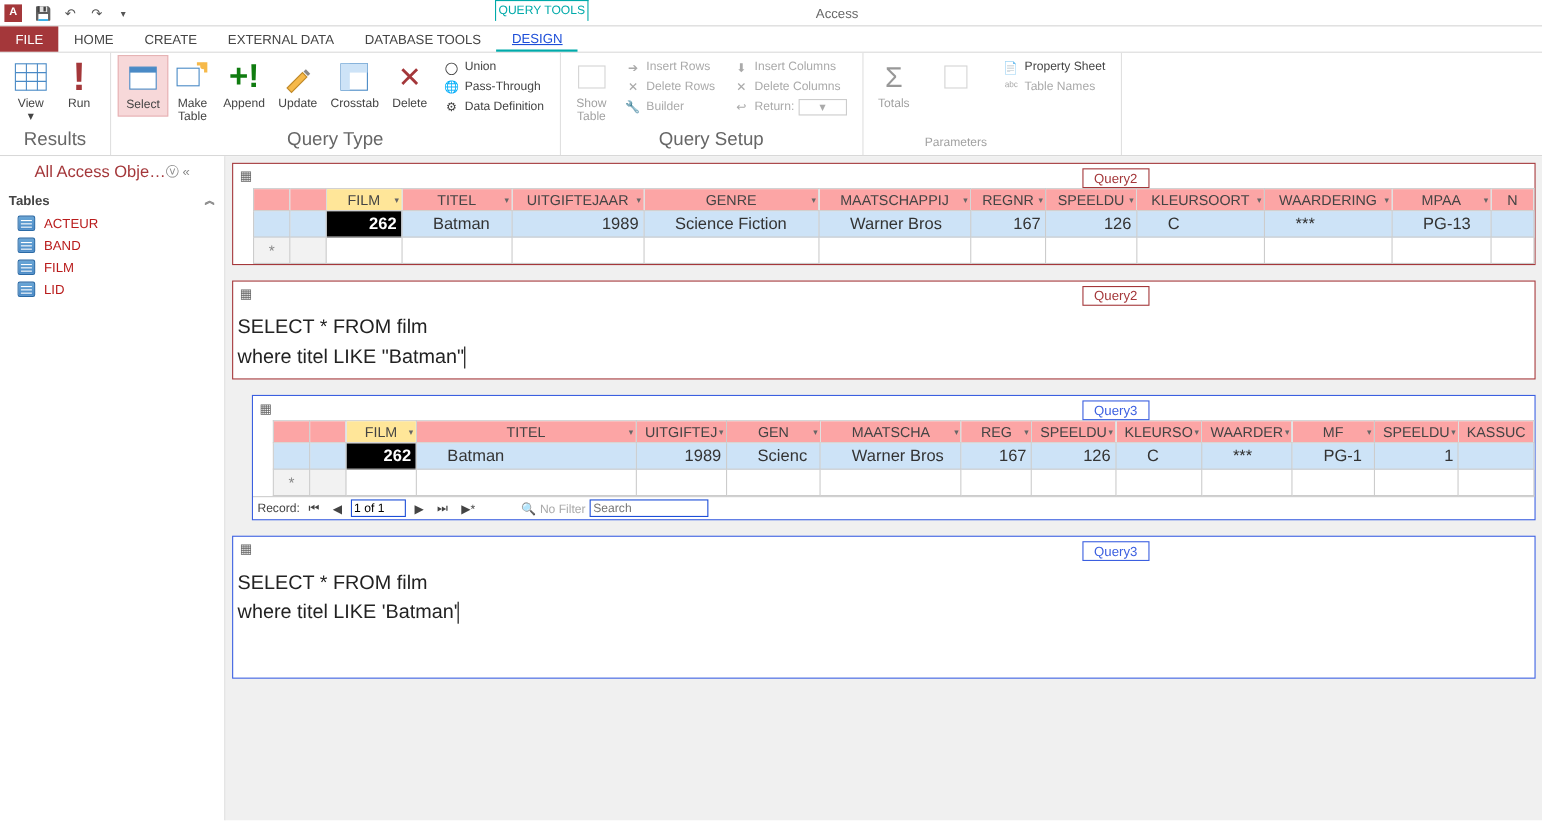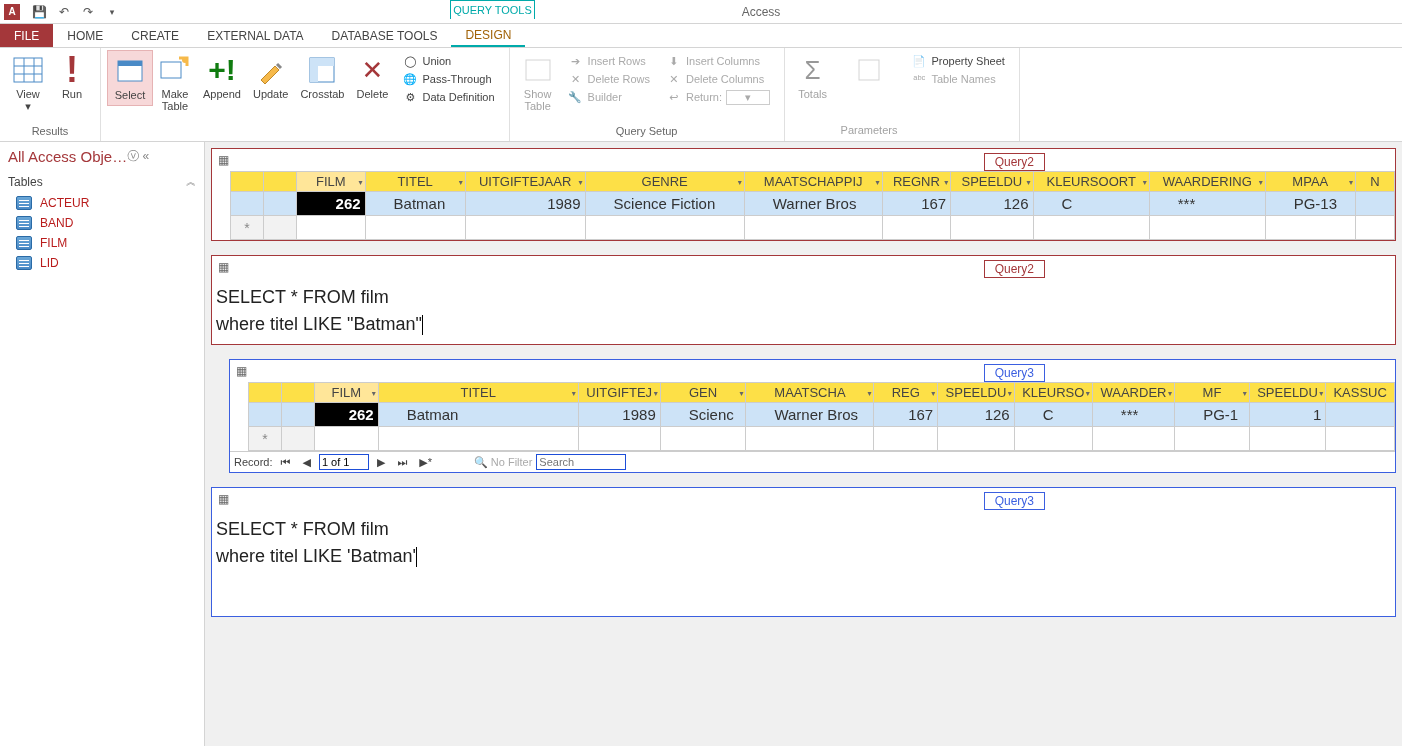--- a/index.html
+++ b/index.html
@@ -9,76 +9,76 @@
 .qat { height: 24px; background: #fff; display: flex; align-items: center; padding: 0 4px; border-bottom: 1px solid #d4d4d4; }
 .qat .access-logo { width: 16px; height: 16px; background: #a4373a; margin-right: 8px; display:flex;align-items:center;justify-content:center;color:#fff;font-size:10px;font-weight:bold;}
 .qat .q-btn { width: 20px; height: 20px; display: flex; align-items: center; justify-content: center; color: #555; margin: 0 2px; cursor: pointer; }
 .qat .title-center { flex: 1; text-align: center; color: #666; font-size: 12px; }
 .qat .tool-tab { position: absolute; left: 450px; top: 0; width: 85px; text-align: center; font-size: 11px; color: #0aa; border: 1px solid #0aa; border-bottom:none; padding: 3px 0;}
 
 
 .tabs { height: 24px; display: flex; align-items: stretch; border-bottom: 1px solid #d4d4d4; }
 .tab { padding: 0 14px; display: flex; align-items: center; font-size: 12px; color: #444; cursor: pointer; }
 .tab.file { background: #a4373a; color: #fff; }
-.tab.active { color: #a16207; border-bottom: 2px solid #0aa; }
+.tab.active { color: #1d4ed8; border-bottom: 2px solid #0aa; text-decoration: underline; }
 
 
 .ribbon { height: 94px; border-bottom: 1px solid #d4d4d4; display: flex; background: #fff; }
 .group { border-right: 1px solid #e0e0e0; padding: 2px 6px; display: flex; flex-direction: column; }
 .group-body { flex: 1; display: flex; align-items: flex-start; }
-.group-label { text-align: center; font-size: 11px; color: #666; padding-bottom: 2px; }
+.group-label { text-align: center; font-size: 17px; color: #666; padding-bottom: 2px; }
 .big-btn { display: flex; flex-direction: column; align-items: center; justify-content: flex-start; padding: 4px 6px; cursor: pointer; min-width: 42px; }
 .big-btn.selected { background: #f7d8d9; border:1px solid #e6b3b4;}
 .big-btn .ic { width: 32px; height: 32px; display:flex;align-items:center;justify-content:center; font-size:20px; }
 .big-btn .lbl { font-size: 11px; text-align: center; line-height: 12px; margin-top: 2px; color:#444;}
 .small-row { display: flex; align-items: center; padding: 1px 4px; font-size: 11px; color: #444; cursor: pointer; white-space: nowrap; }
 .small-row.dis { color: #aaa; }
 .small-row .ic { width: 16px; height: 16px; margin-right: 4px; display:inline-flex;align-items:center;justify-content:center;}
 .col { display:flex; flex-direction:column; }
 
 
 .main { display: flex; height: 604px; }
 .nav { width: 205px; border-right: 1px solid #d4d4d4; background: #fff; overflow-y: auto; padding-top:0;}
-.nav-header { display: flex; align-items: center; justify-content: flex-start; padding: 6px 8px; color: #a4373a; font-size: 15px; }
+.nav-header { display: flex; align-items: center; justify-content: center; padding: 6px 23px; color: #a4373a; font-size: 15px; }
 .nav-header .collapse { color:#888; font-size:12px;}
-.nav-group-title { font-weight: normal; padding: 4px 8px; font-size: 12px; color:#444; display:flex; justify-content:space-between;}
+.nav-group-title { font-weight: bold; padding: 4px 8px; font-size: 12px; color:#444; display:flex; justify-content:space-between;}
 .nav-item { display: flex; align-items: center; padding: 3px 8px 3px 16px; cursor: pointer; font-size: 12px; color:#b91c1c;}
 .nav-item .ic { width: 16px; height: 14px; margin-right: 8px; background: linear-gradient(#6aa6d6,#4a8ac6); border:1px solid #2a6aa6; border-radius:2px; position:relative;}
 .nav-item .ic::before{content:"";position:absolute;top:3px;left:2px;right:2px;height:1px;background:#fff;box-shadow:0 3px 0 #fff,0 6px 0 #fff;}
 
 
 .work { flex: 1; background: #f0f0f0; padding: 6px; overflow-y: auto; }
 .pane { background: #fff; border: 1px solid #a4373a; margin-bottom: 14px; position: relative; }
 .pane.blue { border-color: #3b5fe0; }
 .pane-tag { position: absolute; top: 4px; right: 350px; border: 1px solid #a4373a; color: #a4373a; padding: 1px 10px; font-size: 12px; background:#fff;}
 .pane.blue .pane-tag { border-color:#3b5fe0; color:#3b5fe0;}
 .pane-icon { padding: 4px 6px; color:#666;}
 
 
 .ds { margin-left: 18px; }
 .ds table { border-collapse: collapse; width: calc(100% - 0px); }
-.ds th { background: #fde047; border: 1px solid #ccc; font-weight: normal; font-size: 13px; padding: 2px 4px; color:#444; position:relative; text-align:center;}
+.ds th { background: #fca5a5; border: 1px solid #ccc; font-weight: normal; font-size: 13px; padding: 2px 4px; color:#444; position:relative; text-align:center;}
 .ds th.sel { background: #ffe699; }
 .ds th .dd { position:absolute; right:2px; top:50%; transform:translateY(-50%); font-size:8px; color:#666;}
 .ds td { border: 1px solid #ccc; font-size: 15px; padding: 0 4px; height: 24px; }
 .ds tr.row-sel td { background: #cde3f7; padding-left: 28px; }
 .ds tr.row-sel td.idcol { background:#000; color:#fff; text-align:right; font-weight:bold;}
 .ds td.rownum { background: #f2f2f2; width:18px;}
 .ds td.rowmark { background:#ffe699; width:12px;}
 .ds td.new { color:#888; text-align:center; font-size:14px;}
 
 
 .sql { padding: 6px 4px; font-size: 18px; font-family: "Segoe UI", sans-serif; color:#222; line-height:1.5; white-space:pre-wrap;}
 .sql .cursor { display:inline-block; width:1px; height:20px; background:#000; vertical-align:middle;}
 
 
 .recnav { border-top:1px solid #ccc; padding:2px 4px; font-size:11px; display:flex; align-items:center; gap:4px; color:#444;}
 .recnav .btn { padding:0 4px; cursor:pointer; color:#444;}
 .recnav input { width:50px; border:1px solid #1d4ed8; font-size:11px; padding:1px 2px;}
-.recnav .search { width:90px;}
+.recnav .search { width:108px;}
 .recnav .dis { color:#aaa;margin-left:34px;}
 
 svg { display:block; }
 </style>
 </head>
 <body>
 
 <div class="qat">
   <div class="access-logo">A</div>
   <div class="q-btn">💾</div>
@@ -179,20 +179,21 @@
         <div class="small-row">
             <span class="ic">🌐</span>
             <span>Pass-Through</span>
           </div>
         <div class="small-row">
             <span class="ic">⚙</span>
             <span>Data Definition</span>
           </div>
       </div>
     </div>
+    <div class="group-label">Query Type</div>
   </div>
 
   <div class="group">
     <div class="group-body">
       <div class="big-btn" style="opacity:.5;">
         <div class="ic">
             <svg viewBox="0 0 32 32">
               <rect x="4" y="6" width="24" height="20" fill="#fff" stroke="#aaa"></rect>
             </svg>
           </div>

